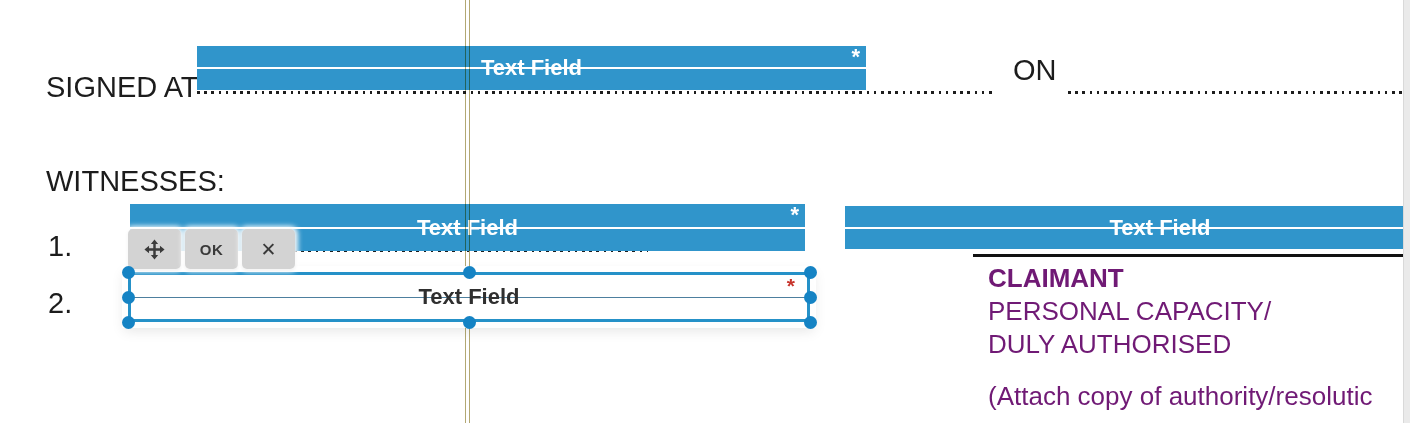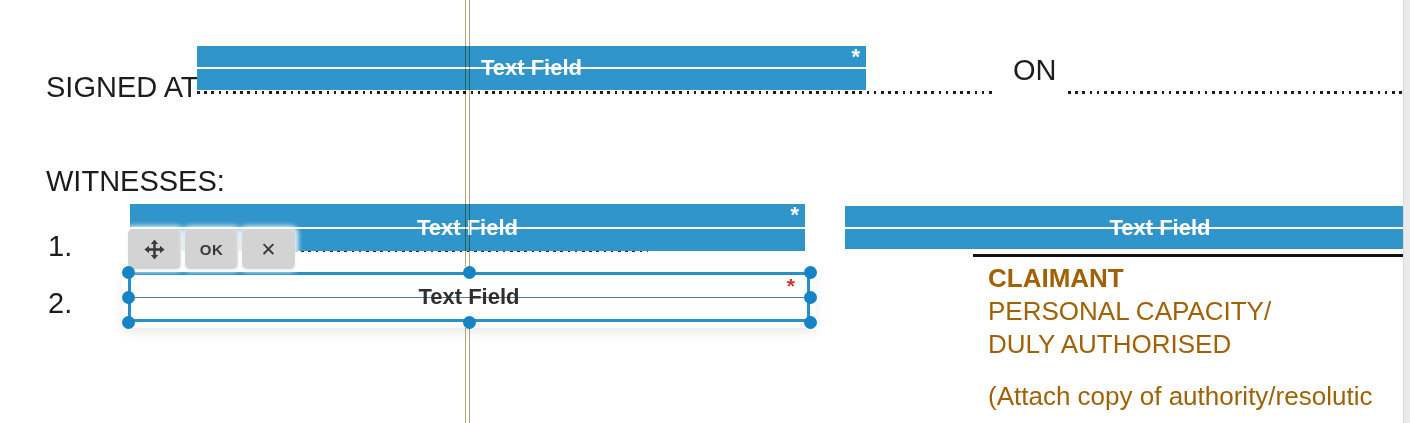--- a/index.html
+++ b/index.html
@@ -2,21 +2,21 @@
 <html><head>
 <meta charset="utf-8">
 <style>
   html,body{margin:0;padding:0;}
   body{width:1410px;height:423px;overflow:hidden;background:#ffffff;
        font-family:"Liberation Sans", sans-serif;}
   .page{position:relative;width:1410px;height:423px;background:#ffffff;overflow:hidden;}
 
   
   .doc-text{position:absolute;color:#1c1c1c;font-size:29px;line-height:26px;white-space:nowrap;}
-  .claimant-line{position:absolute;color:#a16207;font-size:26px;line-height:33px;white-space:nowrap;left:988px;}
+  .claimant-line{position:absolute;color:#701a75;font-size:26px;line-height:33px;white-space:nowrap;left:988px;}
   .claimant-line.bold{font-weight:bold;}
 
   
   .dots{position:absolute;height:3px;
         background-image:repeating-linear-gradient(90deg,#1d1d1d 0px,#1d1d1d 2.6px,transparent 2.6px,transparent 7.2px);}
 
   
   .field-blue{position:absolute;background:#3095cb;z-index:2;}
   .field-blue .flabel{position:absolute;left:0;right:0;top:0;bottom:0;display:flex;
         align-items:center;justify-content:center;color:#ffffff;font-weight:bold;

